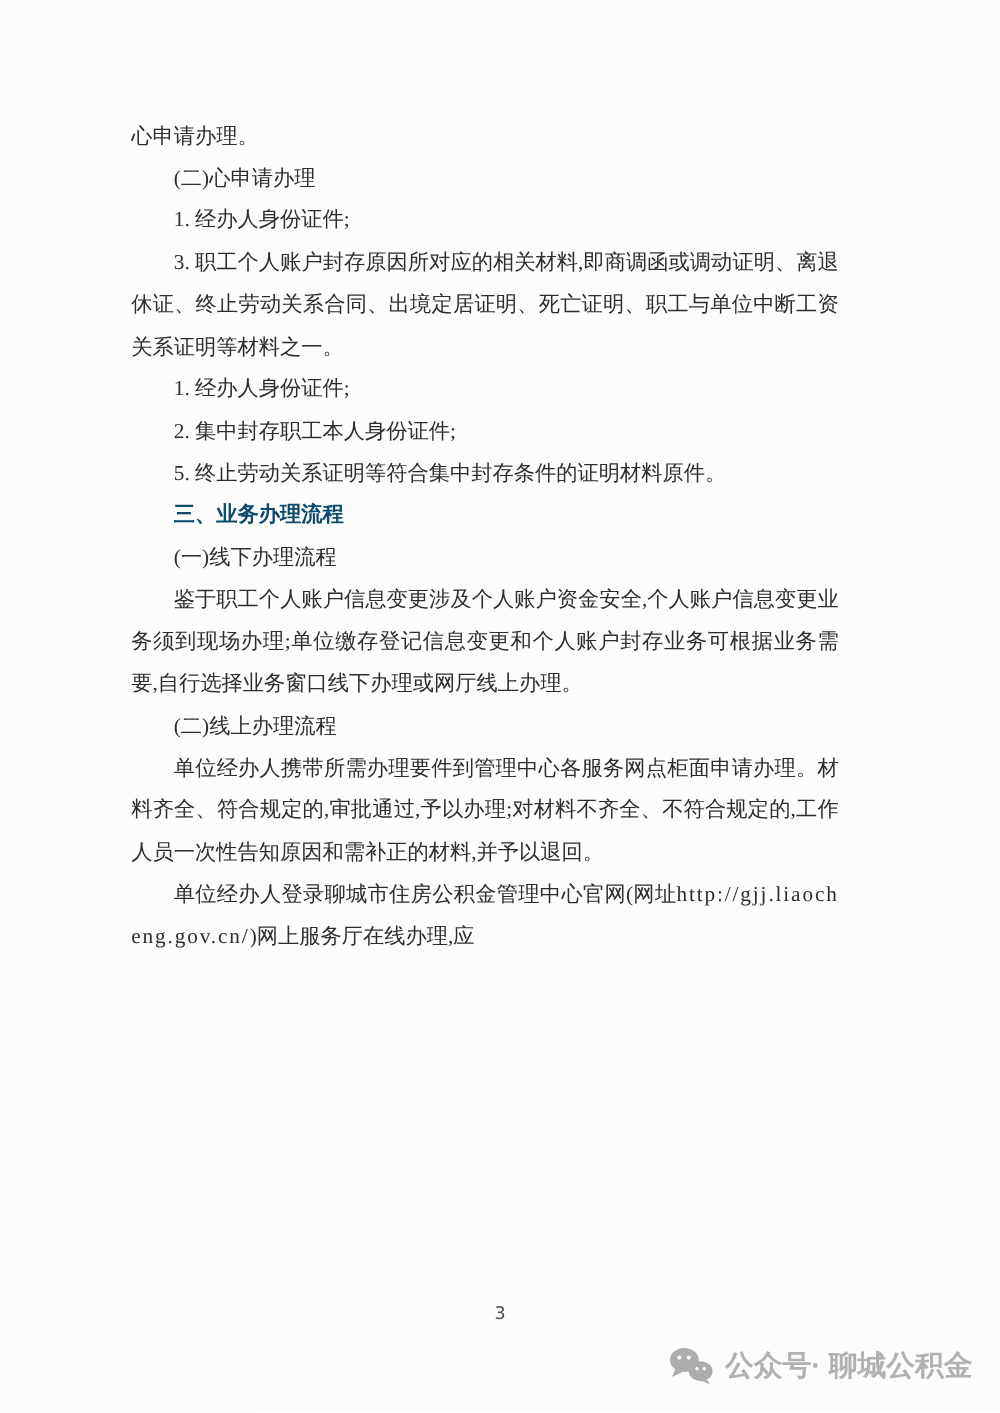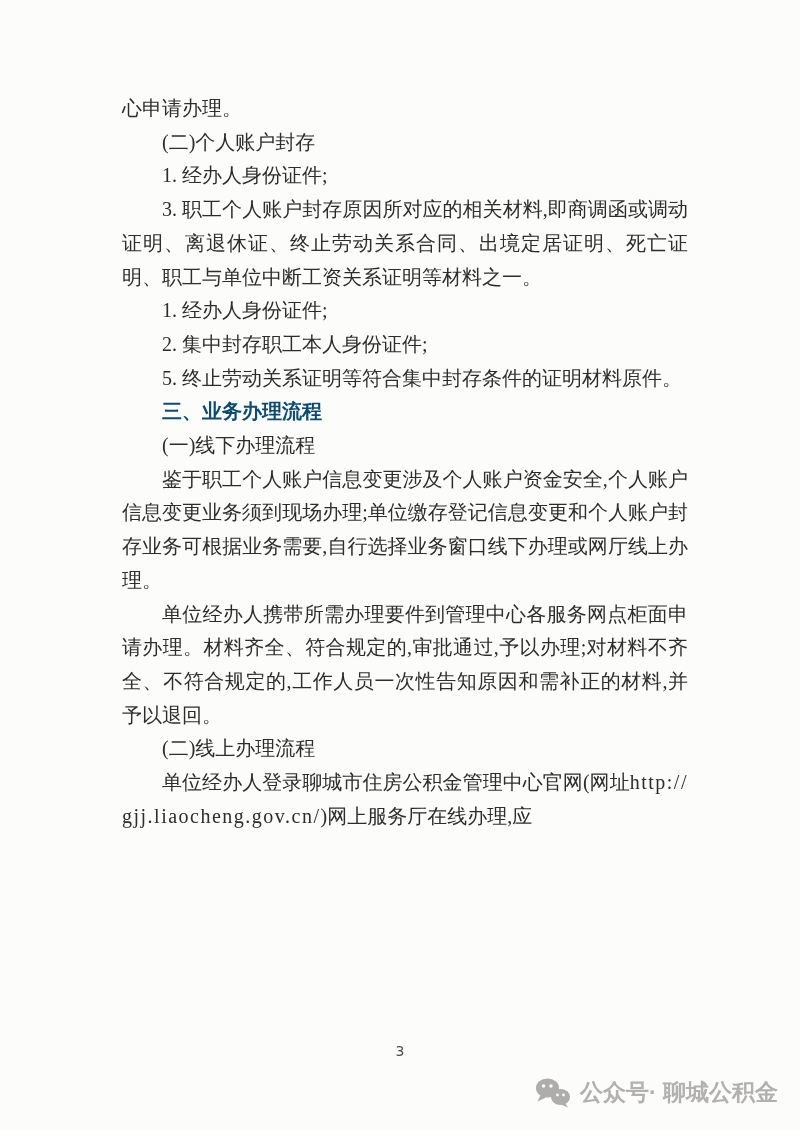--- a/index.html
+++ b/index.html
@@ -11,24 +11,24 @@
     position: relative;
     width: 800px;
     height: 1130px;
     background: #fcfcfb;
     overflow: hidden;
     font-family: "Liberation Serif", "DejaVu Serif", serif;
     color: #2d2d2d;
   }
   .content {
     position: absolute;
-    left: 122px;
+    left: 105px;
     top: 92px;
     width: 566px;
-    font-size: 20px;
+    font-size: 17px;
     line-height: 33.7px;
     text-align: justify;
     text-justify: inter-ideograph;
   }
   .content p {
     margin: 0;
     text-indent: 2em;
   }
   .content p.no-indent {
     text-indent: 0;
@@ -71,31 +71,31 @@
     flex: 0 0 auto;
   }
 </style>
 </head>
 <body>
 
 <div class="page">
 
   <div class="content">
     <p class="no-indent">心申请办理。</p>
-    <p>(二)个人账户封存</p>
+    <p>(二)心申请办理</p>
     <p>1. 经办人身份证件;</p>
     <p>3. 职工个人账户封存原因所对应的相关材料,即商调函或调动证明、离退休证、终止劳动关系合同、出境定居证明、死亡证明、职工与单位中断工资关系证明等材料之一。</p>
     <p>1. 经办人身份证件;</p>
     <p>2. 集中封存职工本人身份证件;</p>
     <p>5. 终止劳动关系证明等符合集中封存条件的证明材料原件。</p>
     <p class="heading">三、业务办理流程</p>
     <p>(一)线下办理流程</p>
     <p>鉴于职工个人账户信息变更涉及个人账户资金安全,个人账户信息变更业务须到现场办理;单位缴存登记信息变更和个人账户封存业务可根据业务需要,自行选择业务窗口线下办理或网厅线上办理。</p>
+    <p>(二)线上办理流程</p>
     <p>单位经办人携带所需办理要件到管理中心各服务网点柜面申请办理。材料齐全、符合规定的,审批通过,予以办理;对材料不齐全、不符合规定的,工作人员一次性告知原因和需补正的材料,并予以退回。</p>
-    <p>(二)线上办理流程</p>
     <p><span>单位经办人登录聊城市住房公积金管理中心官网(网址</span><span class="url">http://gjj.liaocheng.gov.cn/</span><span>)网上服务厅在线办理,应</span></p>
   </div>
 
   <div class="page-number">3</div>
 
   <div class="footer-watermark">
     <svg class="wechat-icon" viewBox="0 0 37 31" xmlns="http://www.w3.org/2000/svg" aria-hidden="true">
       <ellipse cx="13.5" cy="11" rx="11.5" ry="9.6" fill="#aeacac"></ellipse>
       <polygon points="6.5,18 3.5,24.5 12,20.5" fill="#aeacac"></polygon>
       <circle cx="9.5" cy="9" r="1.7" fill="#fcfcfb"></circle>

